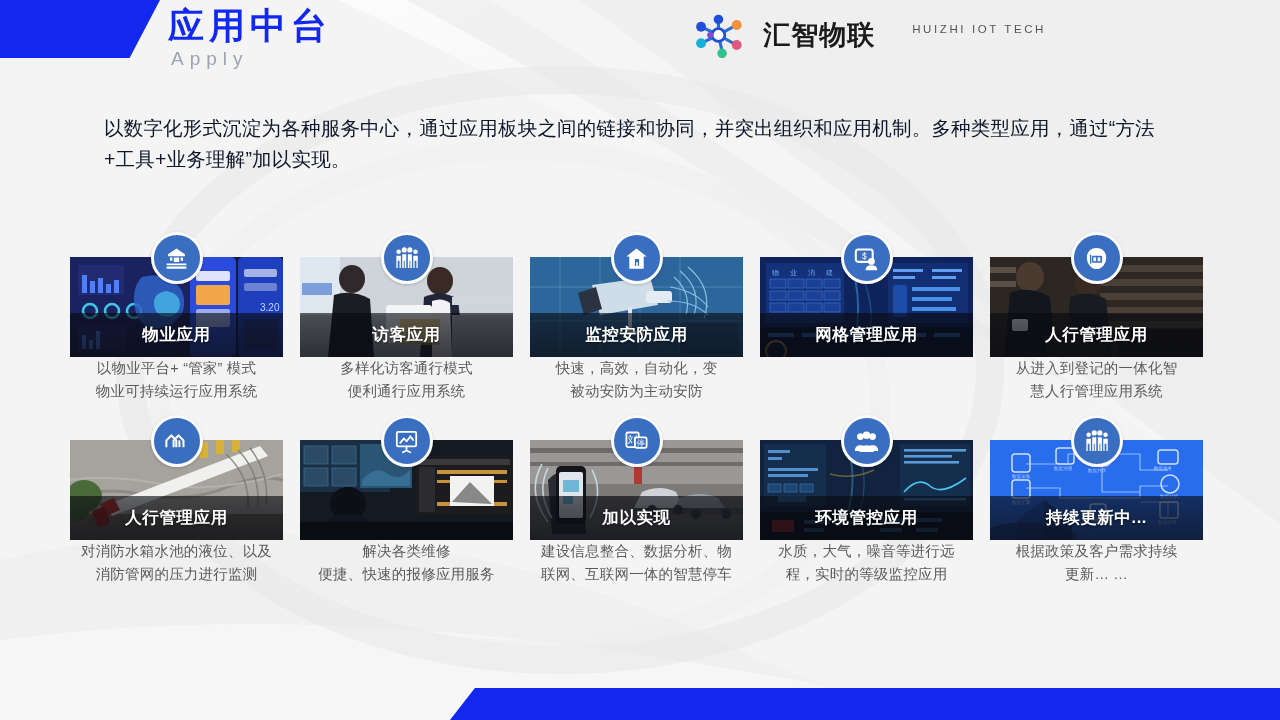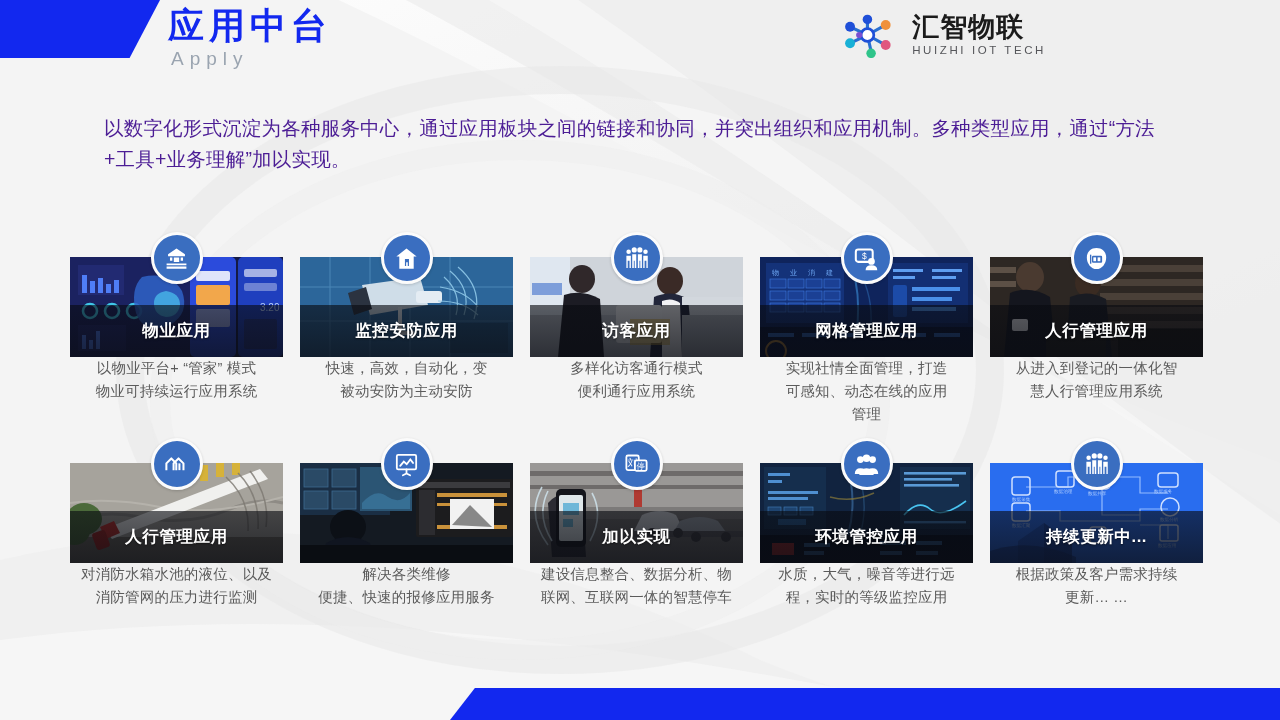--- a/index.html
+++ b/index.html
@@ -35,43 +35,43 @@
     letter-spacing:5px; line-height:40px; white-space:nowrap;
   }
   .title-en {
     font-size:19px; color:#9aa4b0; letter-spacing:6px;
     line-height:22px; margin-top:2px; margin-left:3px;
   }
 
   
   .logo { position:absolute; right:18px; top:12px; display:flex; align-items:center; gap:8px; }
   .logo-mark { width:64px; height:46px; flex:0 0 auto; }
-  .logo-text { display:flex; flex-direction:column; }
+  .logo-text { display:flex; flex-direction:row;gap:37px; }
   .logo-cn { font-size:27px; font-weight:bold; color:#1b1b1b; letter-spacing:1px; line-height:29px; white-space:nowrap; }
   .logo-en { font-size:11.5px; color:#55565a; letter-spacing:2.6px; line-height:15px; margin-top:1px; white-space:nowrap; }
 
   
   .intro {
     position:absolute; left:104px; top:113px; width:1060px; z-index:4;
-    font-size:19.5px; color:#4c1d95; line-height:31px;
+    font-size:19.5px; color:#0f172a; line-height:31px;
     letter-spacing:0.2px;
   }
 
   
   .grid { position:absolute; left:70px; top:232px; width:1142px; z-index:4; }
   .row { display:flex; gap:17px; }
   .row.second { margin-top:12px; }
   .card { width:213px; position:relative; }
 
   .thumb {
     position:relative; width:213px; height:100px;
     margin-top:25px; overflow:hidden;
   }
   .thumb-band {
-    position:absolute; left:0; right:0; bottom:0; height:52px;
+    position:absolute; left:0; right:0; bottom:0; height:44px;
     background:linear-gradient(180deg,rgba(8,10,16,0.62) 0%,rgba(10,12,18,0.80) 100%);
     display:flex; align-items:center; justify-content:center;
   }
   .thumb-title {
     color:#ffffff; font-size:16.5px; font-weight:bold; letter-spacing:0.6px;
     text-shadow:0 1px 2px rgba(0,0,0,0.55);
     white-space:nowrap;
   }
 
   .badge {
@@ -210,61 +210,20 @@
       </div>
       <div class="caption">
         <span class="ln">以物业平台+ “管家” 模式</span>
         <span class="ln">物业可持续运行应用系统</span>
       </div>
     </div>
 
     <div class="card">
       <div class="badge">
         <svg viewBox="0 0 24 24" fill="#fff">
-            <path d="M12 3 3 10.2h2.6V21h12.8V10.2H21L12 3Zm-1.4 9.4h3.6v6.2h-1.1v-3.2h-1.4v3.2h-1.1v-6.2Z"></path>
-          </svg>
-      </div>
-      <div class="thumb">
-        <svg class="art" viewBox="0 0 213 100" preserveAspectRatio="none">
-          <rect width="213" height="100" fill="#2a5b8e"></rect>
-          <rect x="0" y="0" width="213" height="100" fill="#2e6ba0" opacity="0.7"></rect>
-          <g stroke="#5f9cc9" stroke-width="1" opacity="0.6">
-            <line x1="30" y1="0" x2="30" y2="100"></line>
-              <line x1="70" y1="0" x2="70" y2="100"></line>
-            <line x1="110" y1="0" x2="110" y2="100"></line>
-              <line x1="150" y1="0" x2="150" y2="100"></line>
-            <line x1="0" y1="30" x2="213" y2="30"></line>
-              <line x1="0" y1="64" x2="213" y2="64"></line>
-          </g>
-          <path d="M62 28 l58 -8 8 28 -58 10 Z" fill="#cfdde8"></path>
-          <path d="M48 36 l18 -6 6 22 -18 6 Z" fill="#2b3340"></path>
-          <rect x="116" y="34" width="26" height="12" rx="3" fill="#e4ecf3"></rect>
-          <path d="M100 50 l0 26 14 0" stroke="#dfe8f0" stroke-width="4" fill="none"></path>
-          <g stroke="#8fc8e8" stroke-width="1.2" fill="none" opacity="0.9">
-            <path d="M150 14 q22 18 14 44"></path>
-              <path d="M158 10 q26 22 16 52"></path>
-            <path d="M144 20 q18 16 12 38"></path>
-            <path d="M140 30 q26 4 38 20"></path>
-              <path d="M138 44 q26 0 40 14"></path>
-          </g>
-          <rect x="150" y="66" width="58" height="30" fill="#1f4a72" opacity="0.6"></rect>
-        </svg>
-        <div class="thumb-band">
-          <span class="thumb-title">监控安防应用</span>
-        </div>
-      </div>
-      <div class="caption">
-        <span class="ln">快速，高效，自动化，变</span>
-        <span class="ln">被动安防为主动安防</span>
-      </div>
-    </div>
-
-    <div class="card">
-      <div class="badge">
-        <svg viewBox="0 0 24 24" fill="#fff">
             <circle cx="5" cy="6" r="2"></circle>
             <circle cx="10" cy="4.4" r="2.3"></circle>
             <circle cx="15" cy="4.4" r="2.3"></circle>
             <circle cx="20" cy="6" r="2"></circle>
             <path d="M3 9.5h4v11H5.8V14H4.2v6.5H3v-11Zm5.2-1.3h3.6v12.3h-1.4V14H9.6v6.5H8.2V8.2Zm5 0h3.6v12.3h-1.4V14h-0.8v6.5h-1.4V8.2Zm4.8 1.3h4v11h-1.2V14h-1.6v6.5H18v-11Z"></path>
           </svg>
       </div>
       <div class="thumb">
         <svg class="art" viewBox="0 0 213 100" preserveAspectRatio="none">
           <rect width="213" height="100" fill="#cfd4da"></rect>
@@ -287,20 +246,61 @@
       </div>
       <div class="caption">
         <span class="ln">多样化访客通行模式</span>
         <span class="ln">便利通行应用系统</span>
       </div>
     </div>
 
     <div class="card">
       <div class="badge">
         <svg viewBox="0 0 24 24" fill="#fff">
+            <path d="M12 3 3 10.2h2.6V21h12.8V10.2H21L12 3Zm-1.4 9.4h3.6v6.2h-1.1v-3.2h-1.4v3.2h-1.1v-6.2Z"></path>
+          </svg>
+      </div>
+      <div class="thumb">
+        <svg class="art" viewBox="0 0 213 100" preserveAspectRatio="none">
+          <rect width="213" height="100" fill="#2a5b8e"></rect>
+          <rect x="0" y="0" width="213" height="100" fill="#2e6ba0" opacity="0.7"></rect>
+          <g stroke="#5f9cc9" stroke-width="1" opacity="0.6">
+            <line x1="30" y1="0" x2="30" y2="100"></line>
+              <line x1="70" y1="0" x2="70" y2="100"></line>
+            <line x1="110" y1="0" x2="110" y2="100"></line>
+              <line x1="150" y1="0" x2="150" y2="100"></line>
+            <line x1="0" y1="30" x2="213" y2="30"></line>
+              <line x1="0" y1="64" x2="213" y2="64"></line>
+          </g>
+          <path d="M62 28 l58 -8 8 28 -58 10 Z" fill="#cfdde8"></path>
+          <path d="M48 36 l18 -6 6 22 -18 6 Z" fill="#2b3340"></path>
+          <rect x="116" y="34" width="26" height="12" rx="3" fill="#e4ecf3"></rect>
+          <path d="M100 50 l0 26 14 0" stroke="#dfe8f0" stroke-width="4" fill="none"></path>
+          <g stroke="#8fc8e8" stroke-width="1.2" fill="none" opacity="0.9">
+            <path d="M150 14 q22 18 14 44"></path>
+              <path d="M158 10 q26 22 16 52"></path>
+            <path d="M144 20 q18 16 12 38"></path>
+            <path d="M140 30 q26 4 38 20"></path>
+              <path d="M138 44 q26 0 40 14"></path>
+          </g>
+          <rect x="150" y="66" width="58" height="30" fill="#1f4a72" opacity="0.6"></rect>
+        </svg>
+        <div class="thumb-band">
+          <span class="thumb-title">监控安防应用</span>
+        </div>
+      </div>
+      <div class="caption">
+        <span class="ln">快速，高效，自动化，变</span>
+        <span class="ln">被动安防为主动安防</span>
+      </div>
+    </div>
+
+    <div class="card">
+      <div class="badge">
+        <svg viewBox="0 0 24 24" fill="#fff">
             <rect x="2.5" y="4" width="15" height="11" rx="2.2" fill="none" stroke="#fff" stroke-width="1.8"></rect>
             <text x="10" y="12.2" font-size="7.5" text-anchor="middle" fill="#fff" font-family="sans-serif">$</text>
             <circle cx="16.4" cy="14.6" r="3" fill="#fff"></circle>
             <path d="M11.2 22.4q0-4.4 5.2-4.4t5.2 4.4Z" fill="#fff"></path>
           </svg>
       </div>
       <div class="thumb">
         <svg class="art" viewBox="0 0 213 100" preserveAspectRatio="none">
           <rect width="213" height="100" fill="#0c1b4a"></rect>
           <rect x="0" y="0" width="213" height="100" fill="#10265e" opacity="0.9"></rect>
@@ -347,25 +347,20 @@
               <rect x="76" y="76" width="26" height="4"></rect>
               <rect x="140" y="76" width="26" height="4"></rect>
               <rect x="174" y="76" width="26" height="4"></rect>
             </g>
           <circle cx="16" cy="94" r="10" fill="none" stroke="#d89a3a" stroke-width="2" opacity="0.8"></circle>
         </svg>
         <div class="thumb-band">
           <span class="thumb-title">网格管理应用</span>
         </div>
       </div>
-      <div class="caption">
-        <span class="ln">实现社情全面管理，打造</span>
-        <span class="ln">可感知、动态在线的应用</span>
-        <span class="ln">管理</span>
-      </div>
     </div>
 
     <div class="card">
       <div class="badge">
         <svg viewBox="0 0 24 24" fill="#fff">
             <path d="M12 2.6c5.2 0 8.6 3.6 8.6 8.4 0 5.4-3.8 10.4-8.6 10.4S3.4 16.4 3.4 11C3.4 6.2 6.8 2.6 12 2.6Z"></path>
             <g fill="#3a6ec0">
               <rect x="8" y="9.6" width="9" height="6.2" rx="1"></rect>
               <rect x="9.2" y="11" width="2.4" height="3.4" fill="#fff"></rect>
               <rect x="13" y="11" width="2.4" height="3.4" fill="#fff"></rect>

